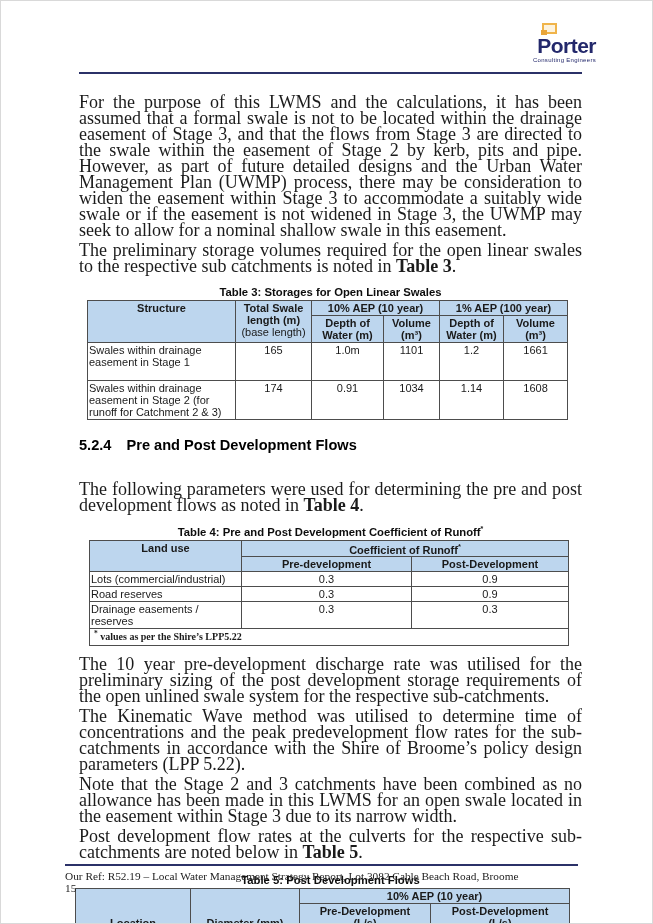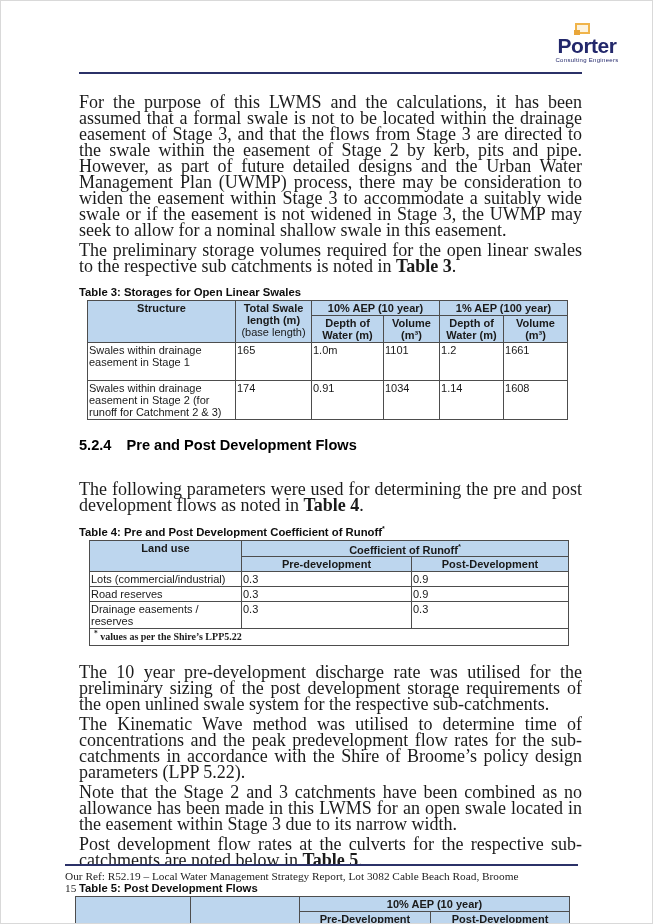--- a/index.html
+++ b/index.html
@@ -3,21 +3,21 @@
 <meta charset="utf-8">
 <style>
   * { margin:0; padding:0; box-sizing:border-box; }
   html,body { background:#ffffff; }
   .page {
     position:relative; width:653px; height:924px; background:#ffffff;
     border:1px solid #d9d9d9; overflow:hidden;
     font-family:"Liberation Serif", serif; color:#1b1b1b;
   }
   
-  .logo { position:absolute; top:22px; right:23px; width:84px; text-align:center; }
+  .logo { position:absolute; top:22px; right:56px; width:84px; text-align:right; }
   .logo-icon {
     width:15px; height:11px; border:2px solid #f0b44a; background:#fdf3de;
     margin:0 auto 1px 30px; position:relative;
   }
   .logo-icon::after {
     content:""; position:absolute; left:-3px; bottom:-3px; width:6px; height:5px;
     background:#e9a63a;
   }
   .logo-name {
     font-family:"Liberation Sans", sans-serif; font-weight:bold; font-size:21px;
@@ -35,30 +35,30 @@
   .pgap { margin-top:4px; }
   .bold { font-weight:bold; }
   .section-heading {
     font-family:Liberation Sans, sans-serif; font-weight:bold; font-size:14.6px;
     color:#000; margin-top:17px;
   }
   .section-heading .num { margin-right:15px; }
   
   .tbl-caption {
     font-family:"Liberation Sans", sans-serif; font-weight:bold; font-size:11.3px;
-    color:#0d0d0d; text-align:left; margin:12px 0 2px;
+    color:#0d0d0d; text-align:center; margin:12px 0 2px;
   }
   .tbl-caption sup { font-size:7px; }
   table {
     border-collapse:collapse; table-layout:fixed;
     font-family:"Liberation Sans", sans-serif; font-size:11px; color:#1a1a1a;
   }
   td { border:1px solid #4d4d4d; padding:1px 1px; vertical-align:top; }
   .hd { background:#bdd6ee; font-weight:bold; text-align:center; }
-  .cell-c { text-align:left; }
+  .cell-c { text-align:center; }
   .cell-l { text-align:left; }
   .nb { font-weight:normal; }
   sup { font-size:7.5px; }
   .t3 { width:480px; margin-left:8px; }
   .t4 { width:479px; margin-left:10px; }
   .t5 { width:494px; margin-left:-4px; }
   .t4-footnote {
     font-family:"Liberation Serif", serif; font-size:10px; font-weight:bold;
     text-align:left; padding:0 4px 2px;
   }
@@ -166,21 +166,21 @@
         <td class="cell-l">Drainage easements / reserves</td>
         <td class="cell-c">0.3</td>
         <td class="cell-c">0.3</td>
       </tr>
       <tr>
         <td class="t4-footnote" colspan="3"><sup>*</sup><span> values as per the Shire’s LPP5.22</span></td>
       </tr>
     </tbody>
       </table>
 
-    <p class="para" style="margin-top:18px">The 10 year pre-development discharge rate was utilised for the preliminary sizing of the post development storage requirements of the open unlined swale system for the respective sub-catchments.</p>
+    <p class="para" style="margin-top:10px">The 10 year pre-development discharge rate was utilised for the preliminary sizing of the post development storage requirements of the open unlined swale system for the respective sub-catchments.</p>
 
     <p class="para pgap">The Kinematic Wave method was utilised to determine time of concentrations and the peak predevelopment flow rates for the sub-catchments in accordance with the Shire of Broome’s policy design parameters (LPP 5.22).</p>
 
     <p class="para pgap">Note that the Stage 2 and 3 catchments have been combined as no allowance has been made in this LWMS for an open swale located in the easement within Stage 3 due to its narrow width.</p>
 
     <p class="para pgap"><span>Post development flow rates at the culverts for the respective sub-catchments are noted below in </span><span class="bold">Table 5</span><span>.</span></p>
 
     <div class="tbl-caption" style="margin-top:14px">Table 5: Post Development Flows</div>
     <table class="t5">
       <colgroup>

